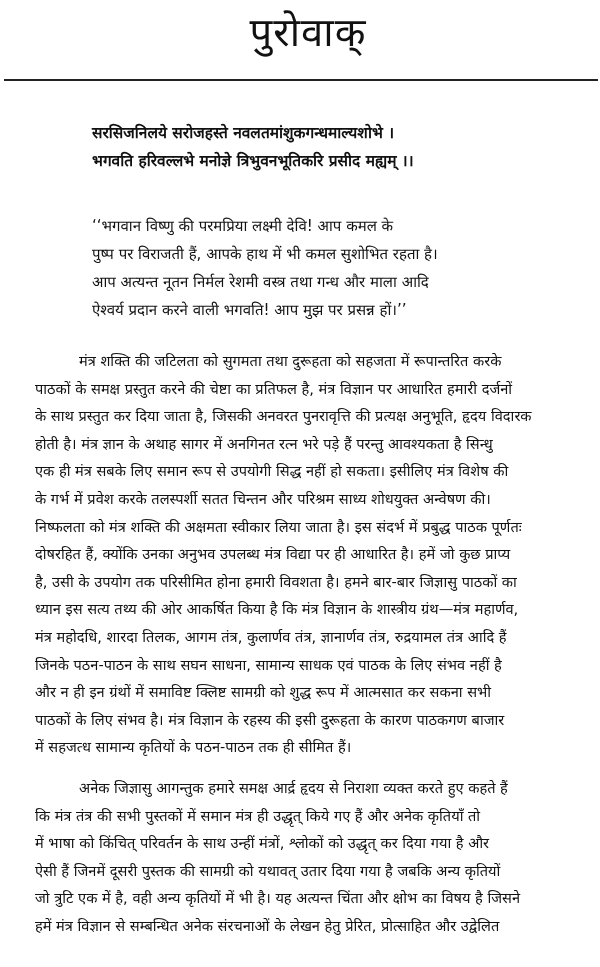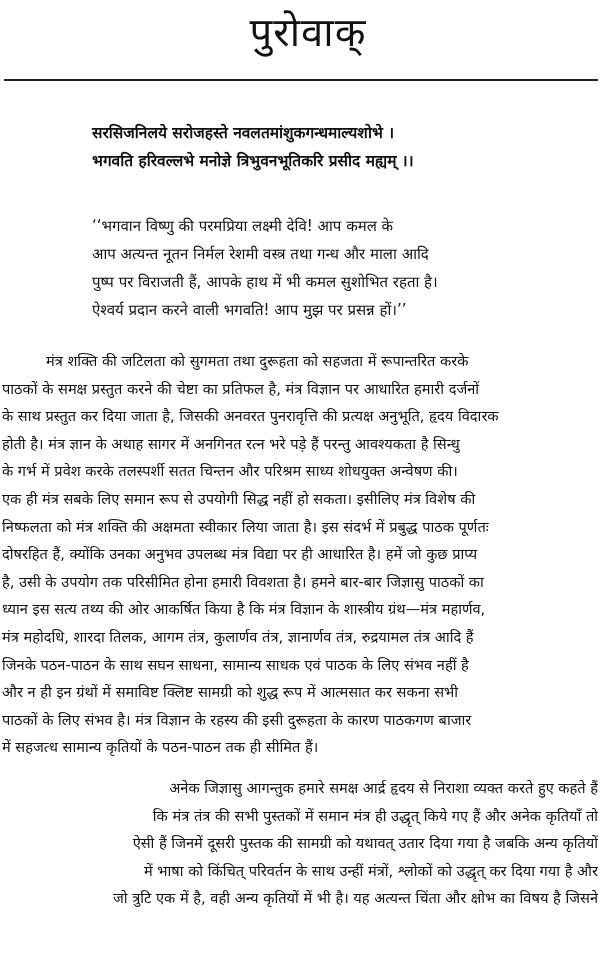--- a/index.html
+++ b/index.html
@@ -22,60 +22,61 @@
   }
   .quote {
     position: absolute; top: 180px; left: 92px; width: 418px;
     font-size: 15px; line-height: 28px; margin-top: 32px;
   }
   .quote div { white-space: nowrap; }
   .para {
     position: absolute; left: 2px; width: 596px;
     font-size: 14.6px; line-height: 27.6px;
   }
-  .para .line { white-space: nowrap; overflow: hidden; }
+  .para .line { white-space: nowrap; overflow: hidden; margin-left: 33px; }
   .para .line.indent { padding-left: 44px; }
   #p1 { top: 347px; }
-  #p2 { top: 774px; text-align: right; }
+  #p2 { top: 774px; }
 </style>
 </head>
 <body>
 
 <div class="title">पुरोवाक्</div>
 <div class="rule"></div>
 
 <div class="verse">
   <div>सरसिजनिलये सरोजहस्ते नवलतमांशुकगन्धमाल्यशोभे ।</div>
   <div>भगवति हरिवल्लभे मनोज्ञे त्रिभुवनभूतिकरि प्रसीद मह्यम् ।।</div>
 </div>
 
 <div class="quote">
   <div>‘‘भगवान विष्णु की परमप्रिया लक्ष्मी देवि! आप कमल के</div>
+  <div>पुष्प पर विराजती हैं, आपके हाथ में भी कमल सुशोभित रहता है।</div>
   <div>आप अत्यन्त नूतन निर्मल रेशमी वस्त्र तथा गन्ध और माला आदि</div>
-  <div>पुष्प पर विराजती हैं, आपके हाथ में भी कमल सुशोभित रहता है।</div>
   <div>ऐश्वर्य प्रदान करने वाली भगवति! आप मुझ पर प्रसन्न हों।’’</div>
 </div>
 
 <div class="para" id="p1">
   <div class="line indent">मंत्र शक्ति की जटिलता को सुगमता तथा दुरूहता को सहजता में रूपान्तरित करके</div>
   <div class="line">पाठकों के समक्ष प्रस्तुत करने की चेष्टा का प्रतिफल है, मंत्र विज्ञान पर आधारित हमारी दर्जनों</div>
   <div class="line">के साथ प्रस्तुत कर दिया जाता है, जिसकी अनवरत पुनरावृत्ति की प्रत्यक्ष अनुभूति, हृदय विदारक</div>
   <div class="line">होती है। मंत्र ज्ञान के अथाह सागर में अनगिनत रत्न भरे पड़े हैं परन्तु आवश्यकता है सिन्धु</div>
+  <div class="line">एक ही मंत्र सबके लिए समान रूप से उपयोगी सिद्ध नहीं हो सकता। इसीलिए मंत्र विशेष की</div>
   <div class="line">के गर्भ में प्रवेश करके तलस्पर्शी सतत चिन्तन और परिश्रम साध्य शोधयुक्त अन्वेषण की।</div>
-  <div class="line">एक ही मंत्र सबके लिए समान रूप से उपयोगी सिद्ध नहीं हो सकता। इसीलिए मंत्र विशेष की</div>
   <div class="line">निष्फलता को मंत्र शक्ति की अक्षमता स्वीकार लिया जाता है। इस संदर्भ में प्रबुद्ध पाठक पूर्णतः</div>
   <div class="line">दोषरहित हैं, क्योंकि उनका अनुभव उपलब्ध मंत्र विद्या पर ही आधारित है। हमें जो कुछ प्राप्य</div>
   <div class="line">है, उसी के उपयोग तक परिसीमित होना हमारी विवशता है। हमने बार-बार जिज्ञासु पाठकों का</div>
   <div class="line">ध्यान इस सत्य तथ्य की ओर आकर्षित किया है कि मंत्र विज्ञान के शास्त्रीय ग्रंथ—मंत्र महार्णव,</div>
   <div class="line">मंत्र महोदधि, शारदा तिलक, आगम तंत्र, कुलार्णव तंत्र, ज्ञानार्णव तंत्र, रुद्रयामल तंत्र आदि हैं</div>
   <div class="line">जिनके पठन-पाठन के साथ सघन साधना, सामान्य साधक एवं पाठक के लिए संभव नहीं है</div>
   <div class="line">और न ही इन ग्रंथों में समाविष्ट क्लिष्ट सामग्री को शुद्ध रूप में आत्मसात कर सकना सभी</div>
   <div class="line">पाठकों के लिए संभव है। मंत्र विज्ञान के रहस्य की इसी दुरूहता के कारण पाठकगण बाजार</div>
   <div class="line">में सहजत्ध सामान्य कृतियों के पठन-पाठन तक ही सीमित हैं।</div>
 </div>
 
 <div class="para" id="p2">
   <div class="line indent">अनेक जिज्ञासु आगन्तुक हमारे समक्ष आर्द्र हृदय से निराशा व्यक्त करते हुए कहते हैं</div>
   <div class="line">कि मंत्र तंत्र की सभी पुस्तकों में समान मंत्र ही उद्धृत् किये गए हैं और अनेक कृतियाँ तो</div>
+  <div class="line">में भाषा को किंचित् परिवर्तन के साथ उन्हीं मंत्रों, श्लोकों को उद्धृत् कर दिया गया है और</div>
   <div class="line">ऐसी हैं जिनमें दूसरी पुस्तक की सामग्री को यथावत् उतार दिया गया है जबकि अन्य कृतियों</div>
-  <div class="line">में भाषा को किंचित् परिवर्तन के साथ उन्हीं मंत्रों, श्लोकों को उद्धृत् कर दिया गया है और</div>
   <div class="line">जो त्रुटि एक में है, वही अन्य कृतियों में भी है। यह अत्यन्त चिंता और क्षोभ का विषय है जिसने</div>
+  <div class="line">हमें मंत्र विज्ञान से सम्बन्धित अनेक संरचनाओं के लेखन हेतु प्रेरित, प्रोत्साहित और उद्वेलित</div>
 </div>
 
 </body></html>

